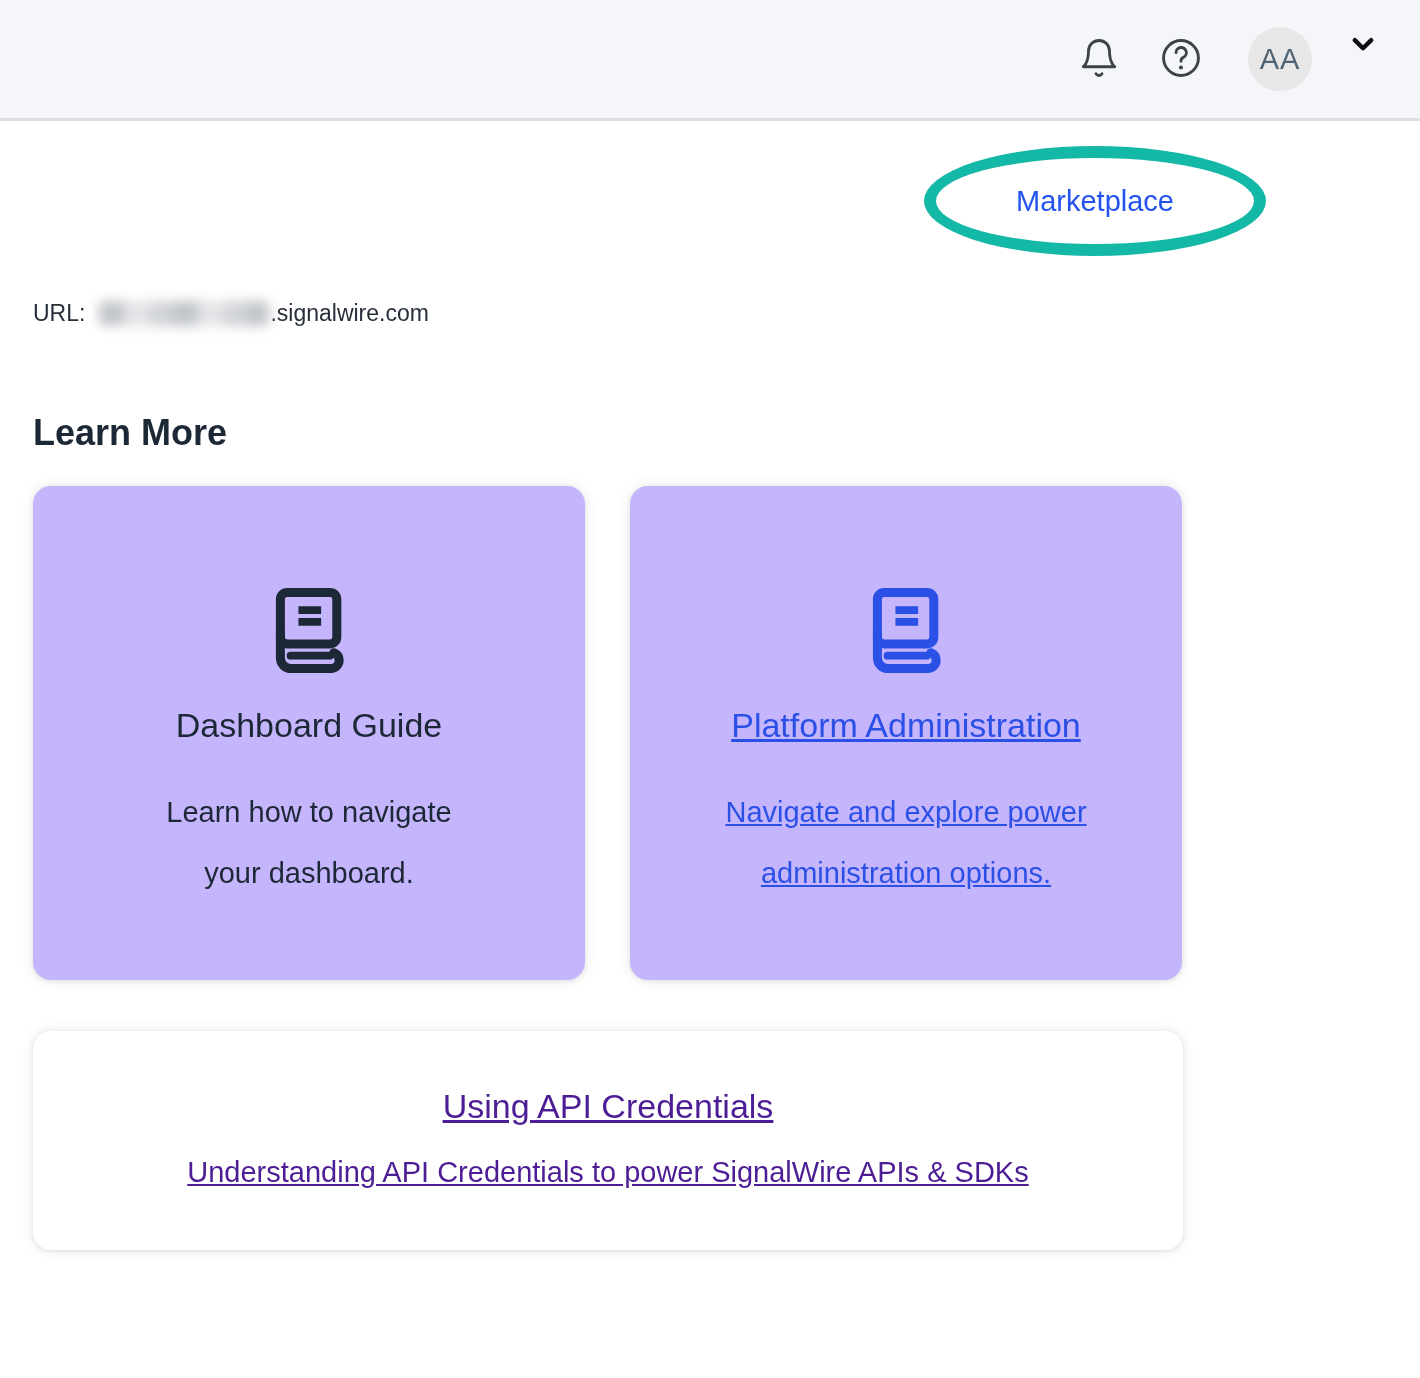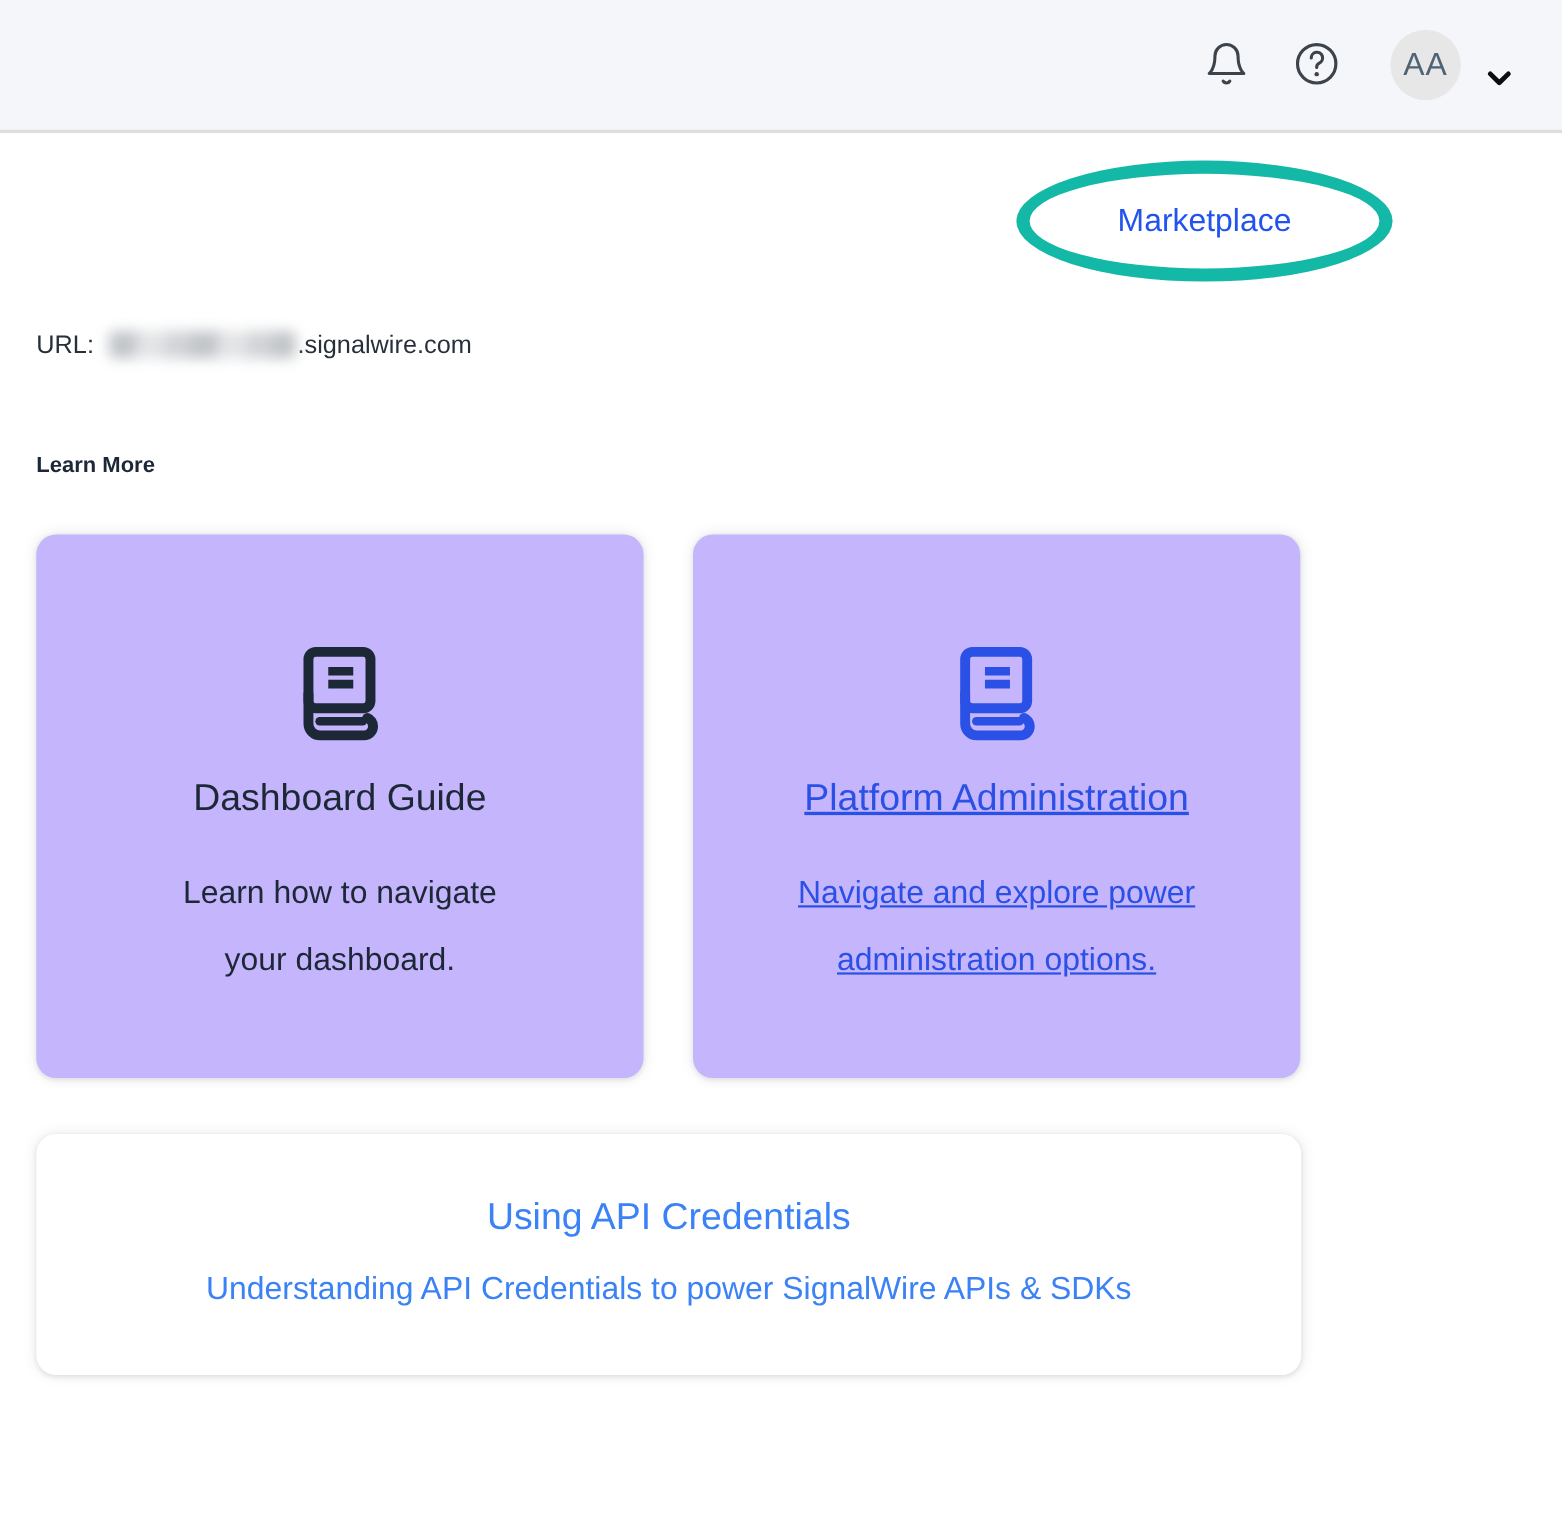--- a/index.html
+++ b/index.html
@@ -22,21 +22,21 @@
   }
   .hdr-btn {
     background:none; border:none; cursor:pointer;
     display:flex; align-items:center; justify-content:center;
     color:#3d434b; padding:0;
   }
   .hdr-btn.bell   { margin-right:38px; }
   .hdr-btn.help   { margin-right:44px; }
   .account-trigger {
     background:none; border:none; cursor:pointer;
-    display:flex; align-items:flex-end; gap:18px; padding:0;
+    display:flex; align-items:flex-start; gap:34px; padding:0;
   }
   .avatar {
     width:64px; height:64px; border-radius:50%;
     background:#e7e7e8; color:#4e6374;
     display:flex; align-items:center; justify-content:center;
     font-size:29px; letter-spacing:1px;
   }
 
   
   .annotation-ellipse {
@@ -63,21 +63,21 @@
     border-radius:5px;
     background:
       repeating-linear-gradient(97deg,#aeb2b7 0 26px,#d9dbde 26px 52px,#c2c5c9 52px 74px);
     filter: blur(6px);
     opacity:.75;
   }
 
   
   .learn-more-heading {
     position:absolute; left:33px; top:412px;
-    font-size:20px; font-weight:bold; color:#1d2837;
+    font-size:36px; font-weight:bold; color:#1d2837;
   }
 
   .cards-row {
     position:absolute; left:33px; top:486px;
     display:flex; gap:45px;
   }
   .card {
     width:552px; height:494px;
     background:#c4b5fd;
     border-radius:18px;
@@ -105,21 +105,22 @@
   
   .wide-card {
     position:absolute; left:33px; top:1031px;
     width:1150px; height:219px;
     background:#fff;
     border-radius:18px;
     box-shadow:0 1px 4px rgba(25,33,44,.10), 0 0 14px rgba(25,33,44,.09);
     display:flex; flex-direction:column; align-items:center;
     padding-top:56px;
     cursor:pointer;
-    color:#3b82f6;
+    color:#4c1d95;
+    text-decoration:underline;
   }
   .wide-card-title { font-size:34px; font-weight:normal; }
   .wide-card-desc  { font-size:29px; margin-top:30px;text-align:center; }
 
   .svg-defs { position:absolute; width:0; height:0; overflow:hidden; }
 </style>
 </head>
 <body>
 
 <svg class="svg-defs" aria-hidden="true">

